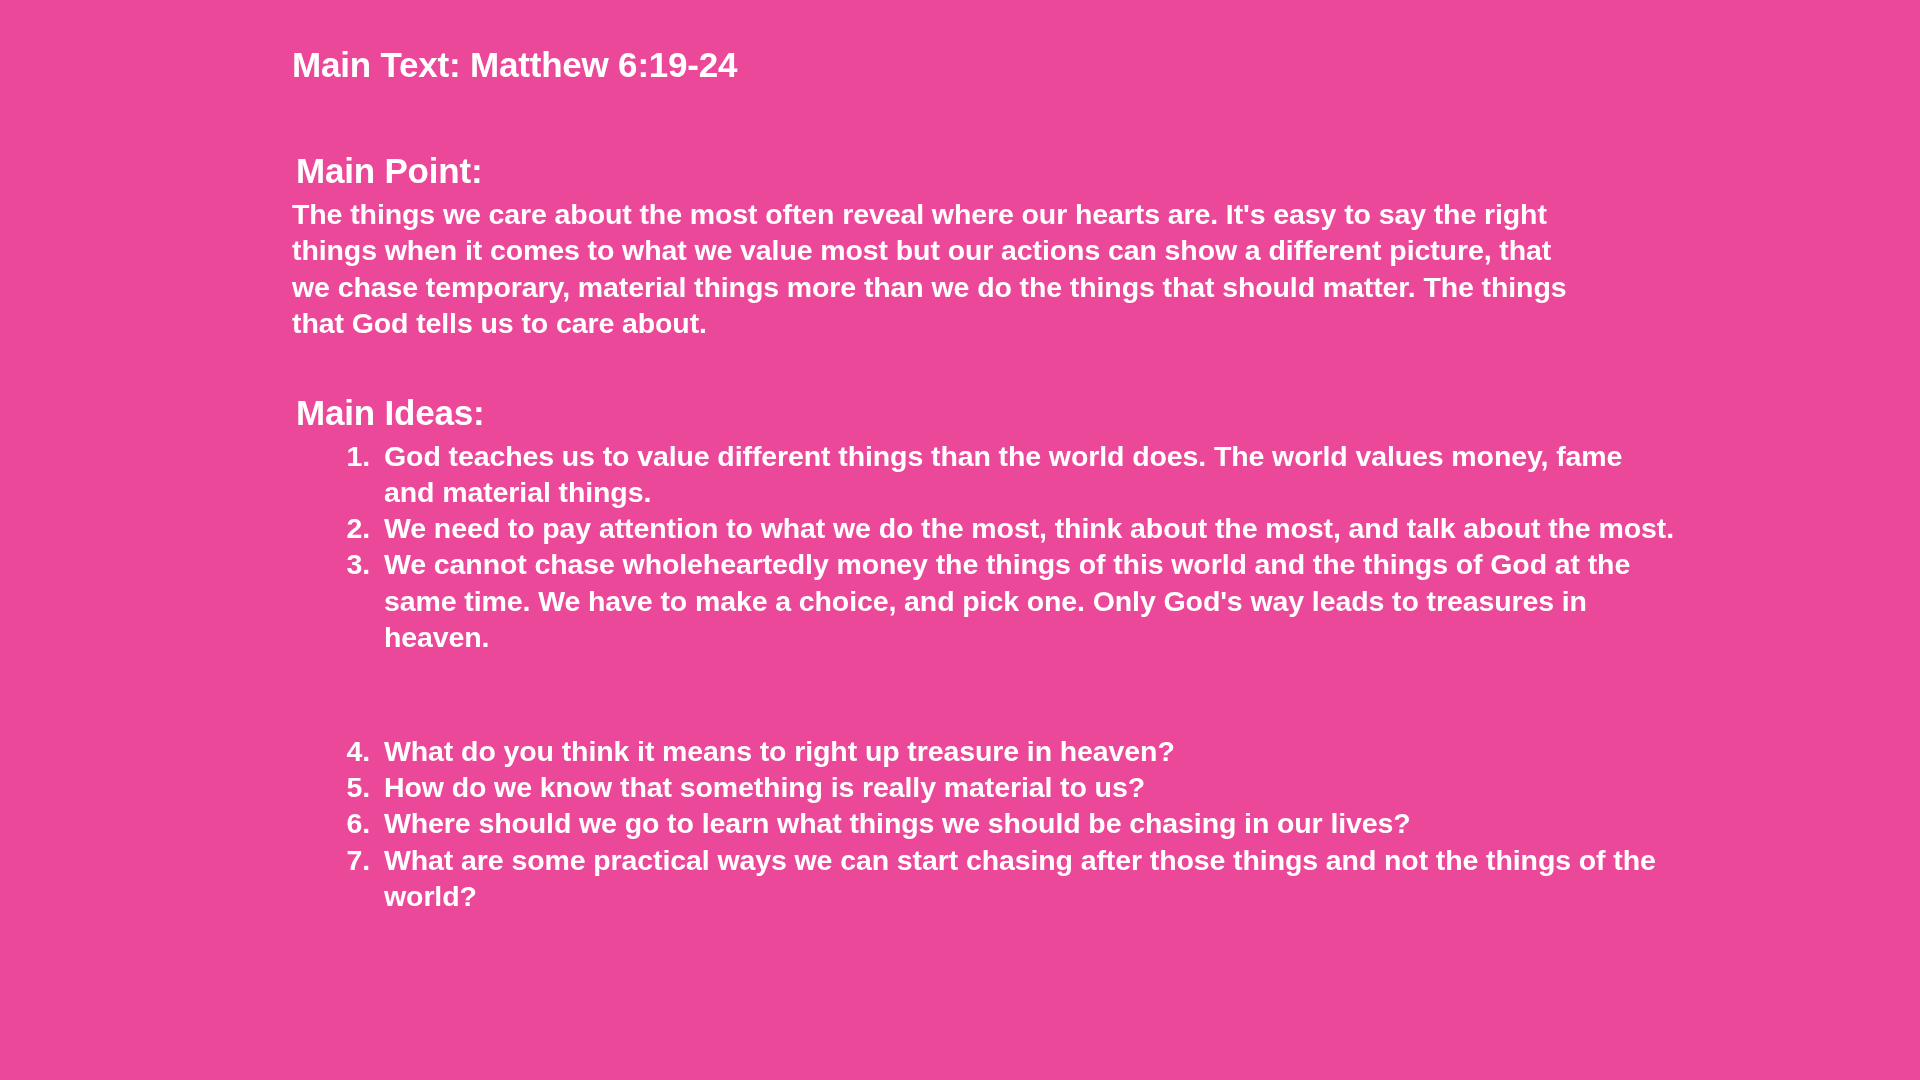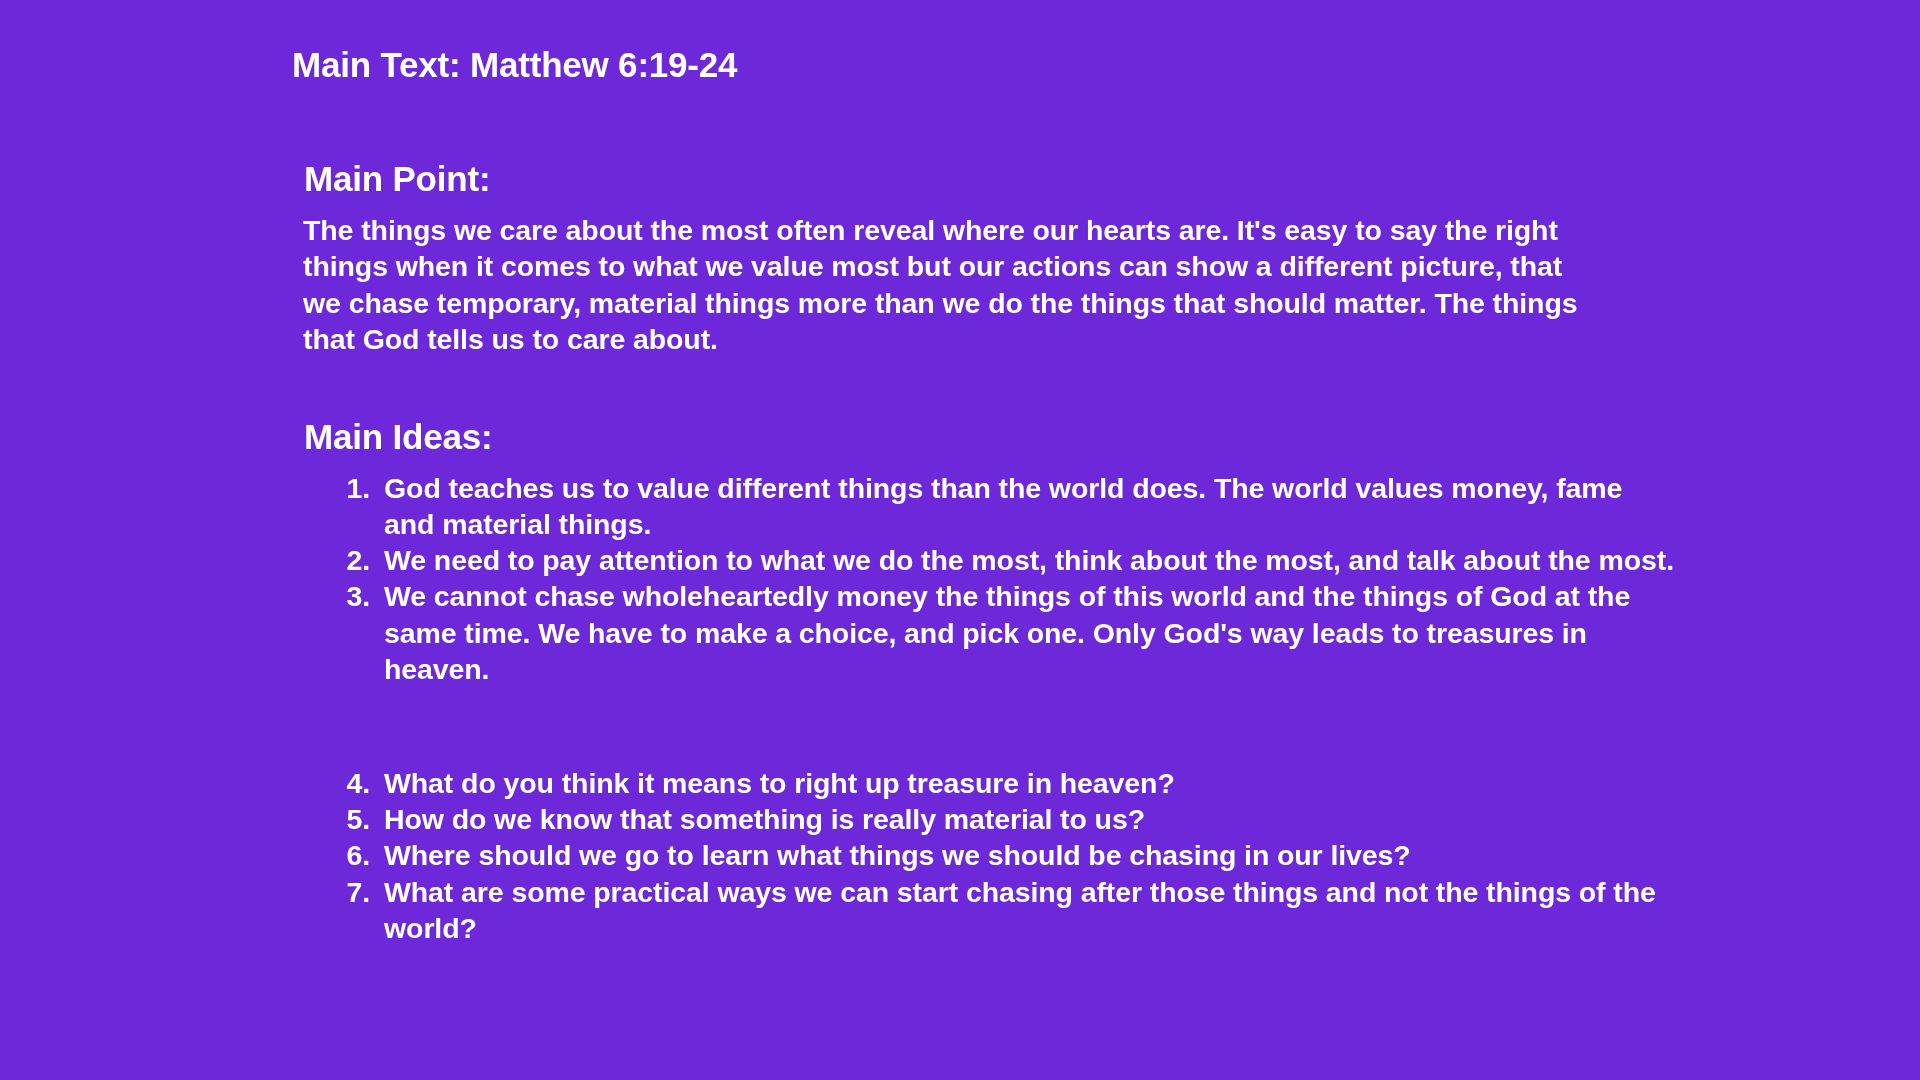--- a/index.html
+++ b/index.html
@@ -11,47 +11,47 @@
     overflow: hidden;
   }
   body {
     font-family: "Liberation Sans", sans-serif;
     color: #ffffff;
   }
   .slide {
     position: relative;
     width: 1920px;
     height: 1080px;
-    background: #6d28d9;
+    background: #ec4899;
     box-sizing: border-box;
     padding: 30px 60px 0 292px;
   }
   .main-text {
     font-size: 35px;
     font-weight: bold;
     letter-spacing: -0.2px;
     line-height: 1.2;
     margin: 14px 0 0 0;
   }
   .section-heading {
     font-size: 35px;
     font-weight: bold;
     letter-spacing: -0.2px;
     line-height: 1.2;
-    margin: 12px;
+    margin: 4px;
   }
   .spacer-lg { height: 60px; }
   .spacer-md { height: 46px; }
   .spacer-xl { height: 74px; }
   .body-par {
     font-size: 28.5px;
     font-weight: bold;
     line-height: 1.28;
     letter-spacing: -0.1px;
-    margin: 4px 0 0 11px;
+    margin: 4px 0 0 0;
     max-width: 1300px;
   }
   ol.points {
     margin: 4px 1px 0 0;
     padding-left: 86px;
     max-width: 1300px;
   }
   ol.points li {
     font-size: 28.5px;
     font-weight: bold;

